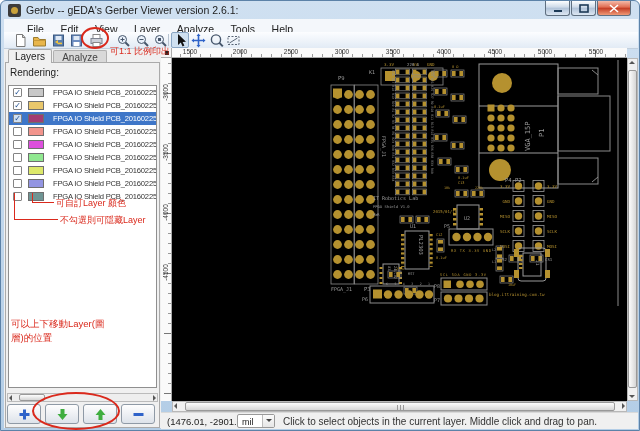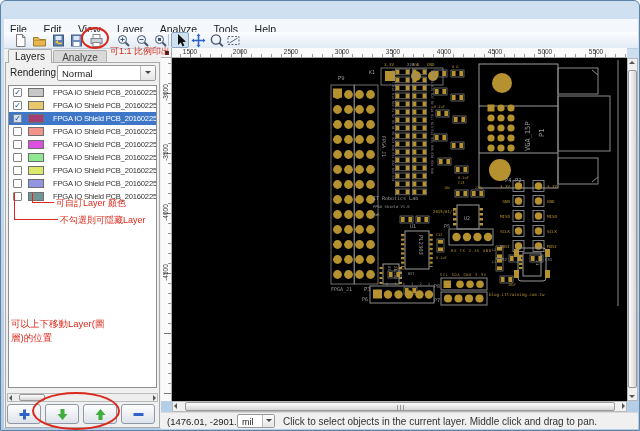--- a/index.html
+++ b/index.html
@@ -12,21 +12,21 @@
   .titlebar{position:absolute;left:0;top:0;right:0;height:18px;}
   .app-icon{position:absolute;left:7px;top:3px;width:13px;height:13px;background:#3b3b3b;border-radius:2px;}
   .app-icon i{position:absolute;left:3px;top:3px;width:7px;height:7px;border-radius:50%;background:#c8a13a;}
   .title{position:absolute;left:25px;top:3px;font-size:10.5px;color:#1c1c1c;white-space:nowrap;}
   .caps{position:absolute;right:8px;top:0;display:flex;}
   .cap{width:25px;height:15px;margin-left:1px;border:1px solid #5f6f80;border-top:none;
     border-radius:0 0 3px 3px;background:linear-gradient(#fdfeff,#ccd9e8 45%,#b0c2d8 50%,#dce7f3);
     display:flex;align-items:center;justify-content:center;}
   .cap.close{width:34px;background:linear-gradient(#f4baa9,#e06b50 45%,#c23a22 50%,#ef9a77);}
   
-  .menubar{position:absolute;left:3px;top:18px;width:634px;height:23px;background:#f4f7fb;border-bottom:1px solid #e2e8f0;}
+  .menubar{position:absolute;left:3px;top:18px;width:634px;height:23px;background:#f4f7fb;border-bottom:1px solid #e2e8f0;padding-left:17px;}
   .menu-item{display:inline-block;font-size:10.5px;color:#222;padding:0 6px;line-height:13px;}
   .menu-item::first-letter{text-decoration:underline;}
   
   .toolbar{position:absolute;left:3px;top:31px;width:634px;height:17px;
     background:linear-gradient(#fcfdff,#e2ebf5);border-bottom:1px solid #c2cfdd;}
   .tbtn{position:absolute;top:0;width:18px;height:16px;display:flex;align-items:center;justify-content:center;}
   .tbtn.pressed{border:1px solid #8aa6c4;background:#cfe0f0;border-radius:2px;}
   .tsep{position:absolute;top:2px;width:1px;height:12px;background:#b7c3d1;}
   
   .sidepanel{position:absolute;left:3px;top:48px;width:157px;height:379px;background:#f0f0f0;}
@@ -91,20 +91,43 @@
   .ucombo .val{position:absolute;left:4px;top:2px;font-size:9px;color:#222;}
   .ucombo .dd{position:absolute;right:0;top:0;width:12px;height:12px;border-left:1px solid #bbb;background:linear-gradient(#fbfbfb,#e6e6e6);}
   .hint{position:absolute;left:122px;top:3px;font-size:10px;color:#333;white-space:nowrap;}
   svg text{font-family:"DejaVu Sans Mono","Liberation Mono",monospace;}
 </style>
 </head>
 <body>
 
 <div class="window">
 
+  <div class="titlebar">
+    <div class="app-icon">
+        <i></i>
+      </div>
+    <div class="title">Gerbv -- gEDA's Gerber Viewer version 2.6.1:</div>
+    <div class="caps">
+      <div class="cap">
+        <svg width="10" height="9">
+            <rect x="1" y="6" width="8" height="2" fill="#1d3a57"></rect>
+          </svg>
+      </div>
+      <div class="cap">
+        <svg width="10" height="9">
+            <rect x="1" y="1" width="8" height="7" fill="none" stroke="#1d3a57" stroke-width="1.6"></rect>
+          </svg>
+      </div>
+      <div class="cap close">
+        <svg width="10" height="9">
+            <path d="M1,1 L9,8 M9,1 L1,8" stroke="#fff" stroke-width="1.6"></path>
+          </svg>
+      </div>
+    </div>
+  </div>
 
   <div class="menubar">
     <span class="menu-item">File</span>
     <span class="menu-item">Edit</span>
     <span class="menu-item">View</span>
     <span class="menu-item">Layer</span>
     <span class="menu-item">Analyze</span>
     <span class="menu-item">Tools</span>
     <span class="menu-item">Help</span>
   </div>
@@ -192,26 +215,20 @@
   </div>
 
   <div class="ellipse" style="left:80px;top:26px;width:28px;height:22px;z-index:20"></div>
   <div class="note" style="left:109px;top:44px;z-index:20">可1:1 比例印出</div>
 
   <div class="sidepanel">
     <div class="tab active">Layers</div>
     <div class="tab inactive">Analyze</div>
     <div class="notebook"></div>
     <div class="rendlabel">Rendering:</div>
-    <div class="combo">
-      <span class="val">Normal</span>
-      <span class="dd">
-          <i class="tri-down"></i>
-        </span>
-    </div>
 
     <div class="layerlist">
       <div class="lrow">
         <span class="chk">✓</span>
         <span class="swatch" style="background: rgb(200, 200, 200);"></span>
         <span class="lab">FPGA IO Shield PCB_20160225-</span>
       </div>
       <div class="lrow">
         <span class="chk">✓</span>
         <span class="swatch" style="background: rgb(233, 199, 107);"></span>

